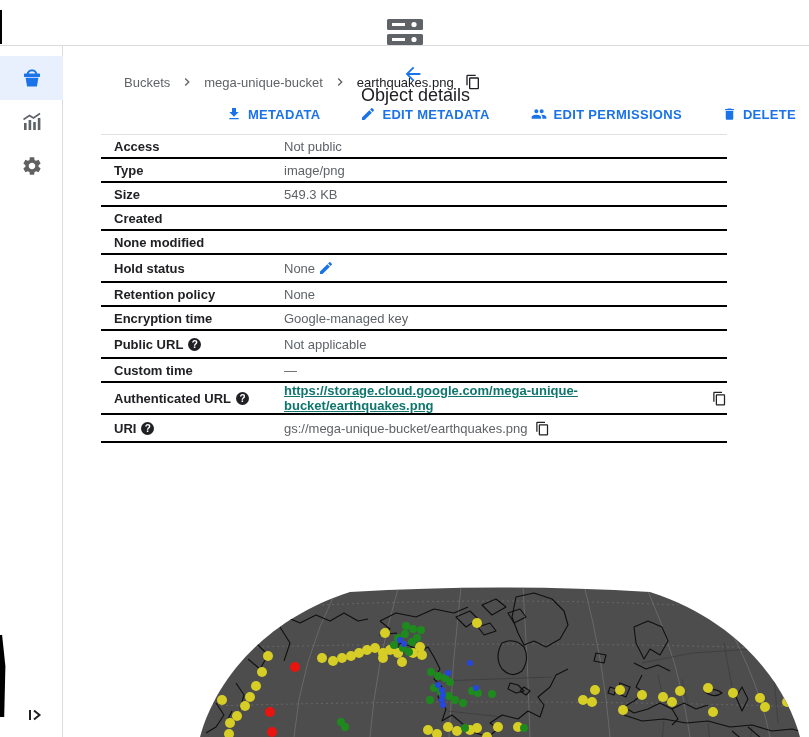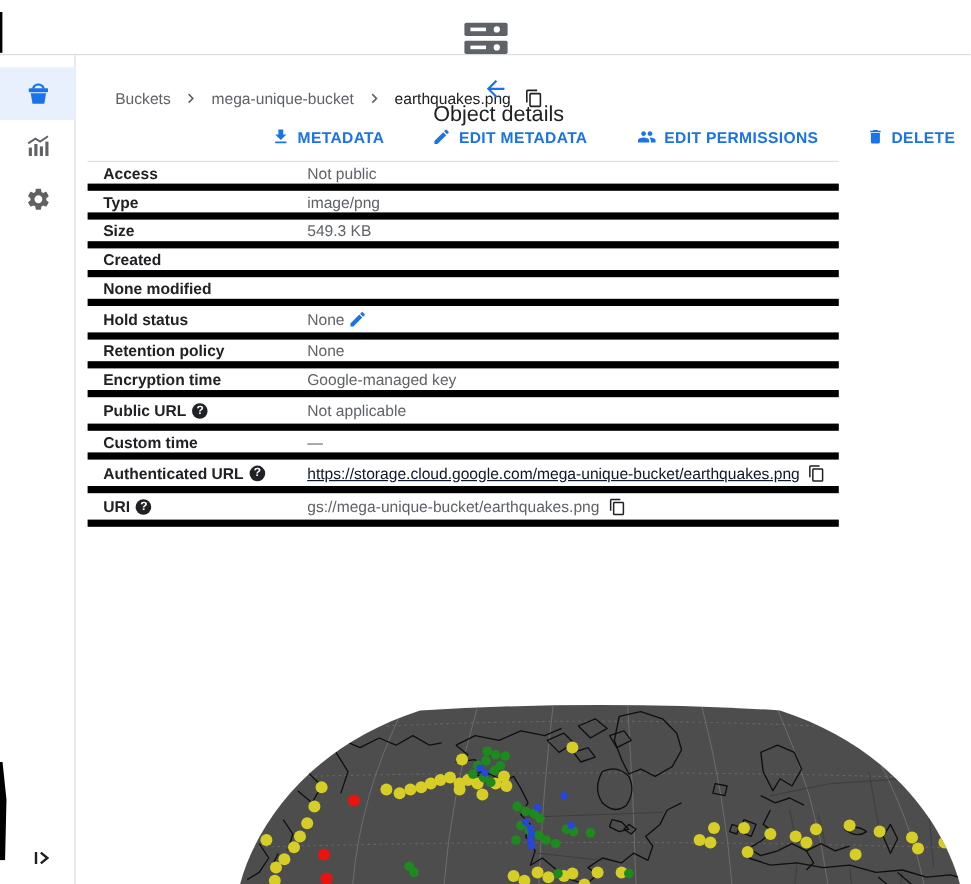--- a/index.html
+++ b/index.html
@@ -36,38 +36,38 @@
   .expand-btn { position:absolute; left:26px; bottom:13px; width:18px; height:18px; cursor:pointer; }
 
   
   .artifact-top { position:absolute; left:0; top:10px; width:2px; height:34px; background:#000; z-index:6; }
   .artifact-bottom {
     position:absolute; left:0; top:635px; width:6px; height:82px; background:#000; z-index:6;
     clip-path: polygon(0 0, 35% 0, 90% 38%, 70% 100%, 0 100%);
   }
 
   
-  .content { position:absolute; left:64px; top:46px; right:0; bottom:0; background:#fff; }
+  .content { position:absolute; left:64px; top:46px; right:0; bottom:0; background:#fff;padding-left:28px; }
   .breadcrumb {
     margin:28px 0 0 32px; display:flex; align-items:center; gap:9px;
     font-size:13px; color:#5f6368;
   }
   .crumb-link { cursor:pointer; }
   .crumb-current { color:#202124; }
   .crumb-copy { margin-left:2px; color:#202124; cursor:pointer; display:flex; }
 
   .details-table { margin:44px 0 0 9px; width:626px; border-top:1px solid #e0e0e0; }
-  .detail-row { display:flex; align-items:center; min-height:24px; border-bottom:6px solid #000000; }
+  .detail-row { display:flex; align-items:center; min-height:24px; border-bottom:2px solid #000000; }
   .detail-row.tall { min-height:28px; }
   .detail-label {
     flex:0 0 183px; padding-left:13px; font-size:13px; font-weight:bold; color:#202124;
     display:flex; align-items:center; gap:5px;
   }
   .detail-value { font-size:13px; color:#5f6368; display:flex; align-items:center; gap:7px; }
-  .detail-value.link { color:#0f172a; text-decoration:underline; cursor:pointer; }
+  .detail-value.link { color:#0f766e; text-decoration:underline; cursor:pointer;font-weight:bold; }
   .help-icon {
     width:13px; height:13px; border-radius:50%; background:#202124; color:#fff;
     font-size:10px; font-weight:bold; display:inline-flex; align-items:center; justify-content:center;
     flex:0 0 13px;
   }
   .help-icon::after { content:"?"; }
   .edit-icon { display:inline-flex; cursor:pointer; margin-left:3px; }
   .copy-icon { display:inline-flex; color:#202124; cursor:pointer; }
 
   

